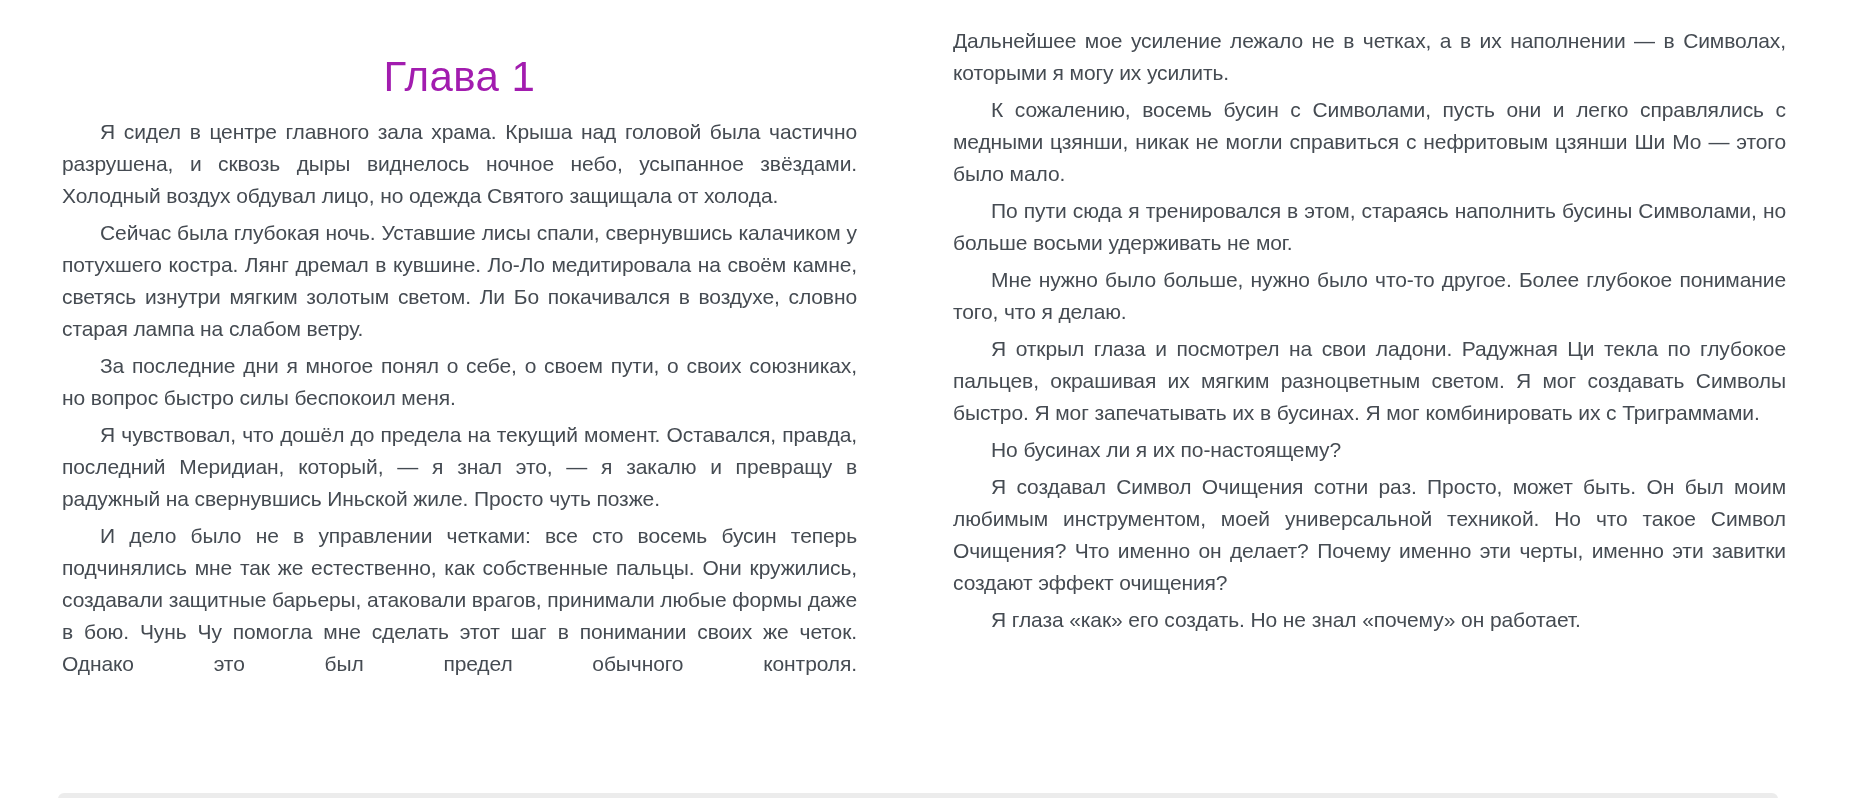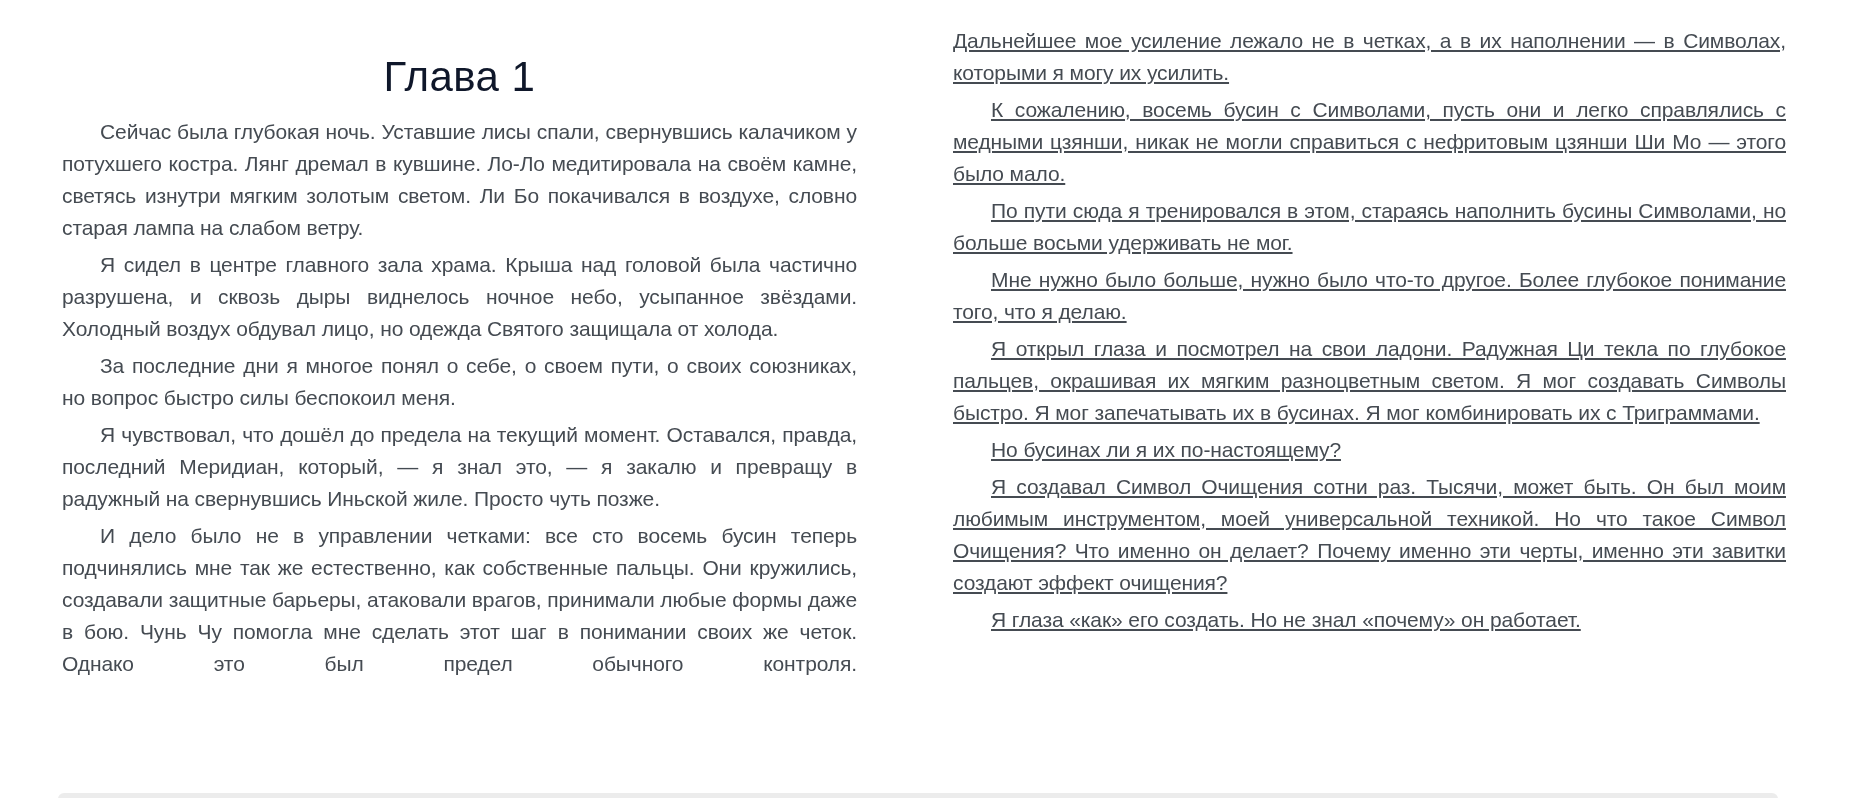--- a/index.html
+++ b/index.html
@@ -53,38 +53,38 @@
     left: 58px; top: 793px;
     width: 1720px; height: 12px;
     border-radius: 6px 6px 0 0;
   }
 </style>
 </head>
 <body style="background: rgb(255, 255, 255);">
 
 <div class="reader-page">
 
-  <h1 class="chapter-title" style="color: #0f172a;">Глава 1</h1>
+  <h1 class="chapter-title" style="color: #a21caf;">Глава 1</h1>
 
   <div class="col col-left" style="color: rgb(69, 75, 82);">
+    <p>Я сидел в центре главного зала храма. Крыша над головой была частично разрушена, и сквозь дыры виднелось ночное небо, усыпанное звёздами. Холодный воздух обдувал лицо, но одежда Святого защищала от холода.</p>
     <p>Сейчас была глубокая ночь. Уставшие лисы спали, свернувшись калачиком у потухшего костра. Лянг дремал в кувшине. Ло-Ло медитировала на своём камне, светясь изнутри мягким золотым светом. Ли Бо покачивался в воздухе, словно старая лампа на слабом ветру.</p>
-    <p>Я сидел в центре главного зала храма. Крыша над головой была частично разрушена, и сквозь дыры виднелось ночное небо, усыпанное звёздами. Холодный воздух обдувал лицо, но одежда Святого защищала от холода.</p>
     <p>За последние дни я многое понял о себе, о своем пути, о своих союзниках, но вопрос быстро силы беспокоил меня.</p>
     <p>Я чувствовал, что дошёл до предела на текущий момент. Оставался, правда, последний Меридиан, который, — я знал это, — я закалю и превращу в радужный на свернувшись Иньской жиле. Просто чуть позже.</p>
     <p class="fill-last">И дело было не в управлении четками: все сто восемь бусин теперь подчинялись мне так же естественно, как собственные пальцы. Они кружились, создавали защитные барьеры, атаковали врагов, принимали любые формы даже в бою. Чунь Чу помогла мне сделать этот шаг в понимании своих же четок. Однако это был предел обычного контроля.</p>
   </div>
 
-  <div class="col col-right" style="color: rgb(69, 75, 82); text-decoration: underline;">
+  <div class="col col-right" style="color: rgb(69, 75, 82);">
     <p class="continuation">Дальнейшее мое усиление лежало не в четках, а в их наполнении — в Символах, которыми я могу их усилить.</p>
     <p>К сожалению, восемь бусин с Символами, пусть они и легко справлялись с медными цзянши, никак не могли справиться с нефритовым цзянши Ши Мо — этого было мало.</p>
     <p>По пути сюда я тренировался в этом, стараясь наполнить бусины Символами, но больше восьми удерживать не мог.</p>
     <p>Мне нужно было больше, нужно было что-то другое. Более глубокое понимание того, что я делаю.</p>
     <p>Я открыл глаза и посмотрел на свои ладони. Радужная Ци текла по глубокое пальцев, окрашивая их мягким разноцветным светом. Я мог создавать Символы быстро. Я мог запечатывать их в бусинах. Я мог комбинировать их с Триграммами.</p>
     <p>Но бусинах ли я их по-настоящему?</p>
-    <p>Я создавал Символ Очищения сотни раз. Тысячи, может быть. Он был моим любимым инструментом, моей универсальной техникой. Но что такое Символ Очищения? Что именно он делает? Почему именно эти черты, именно эти завитки создают эффект очищения?</p>
+    <p>Я создавал Символ Очищения сотни раз. Просто, может быть. Он был моим любимым инструментом, моей универсальной техникой. Но что такое Символ Очищения? Что именно он делает? Почему именно эти черты, именно эти завитки создают эффект очищения?</p>
     <p>Я глаза «как» его создать. Но не знал «почему» он работает.</p>
   </div>
 
   <div class="book-footer" style="color: rgb(75, 81, 87);">Моя попытка прожить жизнь Бессмертного Даоса IX, Ваня Мордорский, Глава 1</div>
 
   <div class="progress-track" style="background: rgb(236, 236, 236);"></div>
 
 </div>
 
 </body></html>

